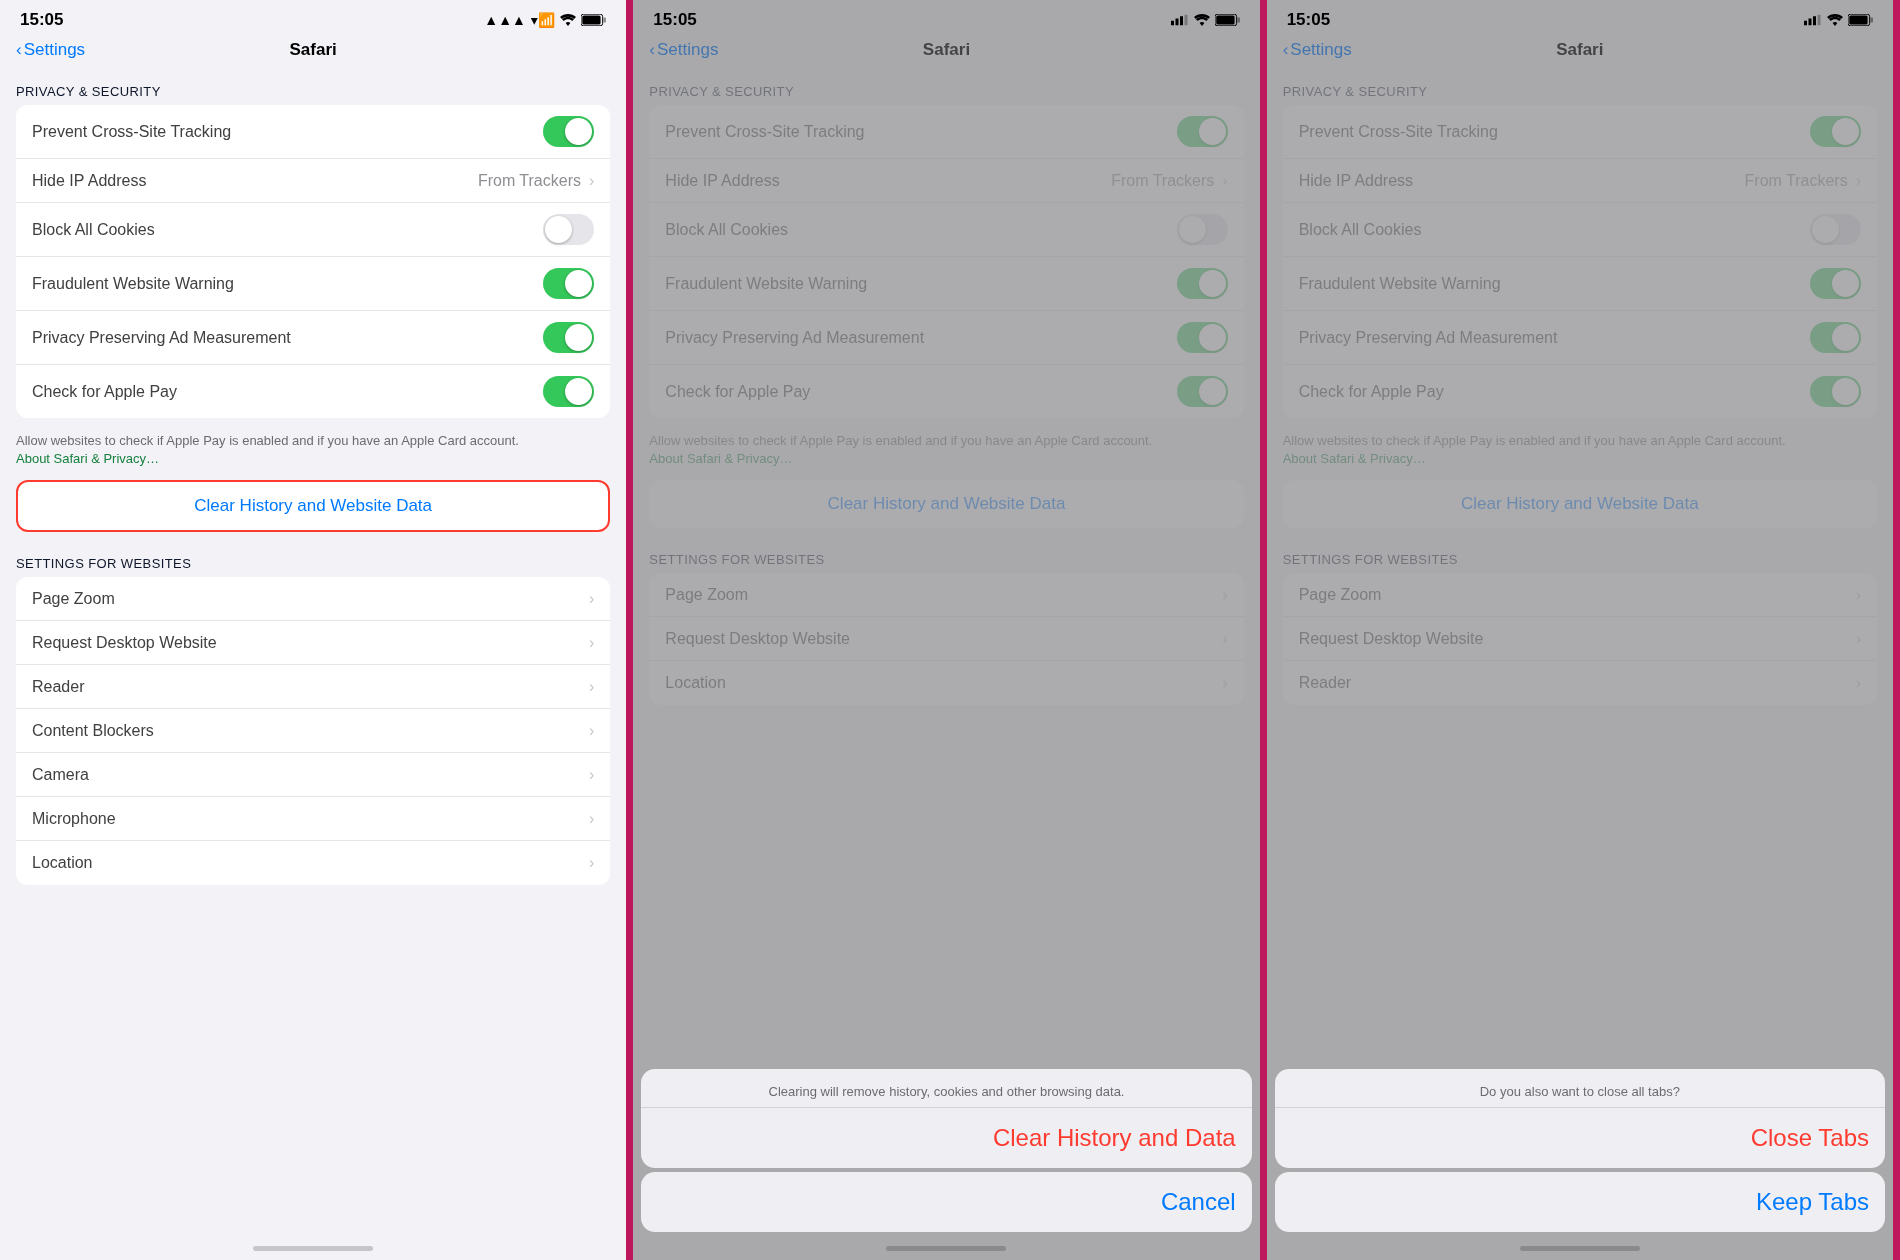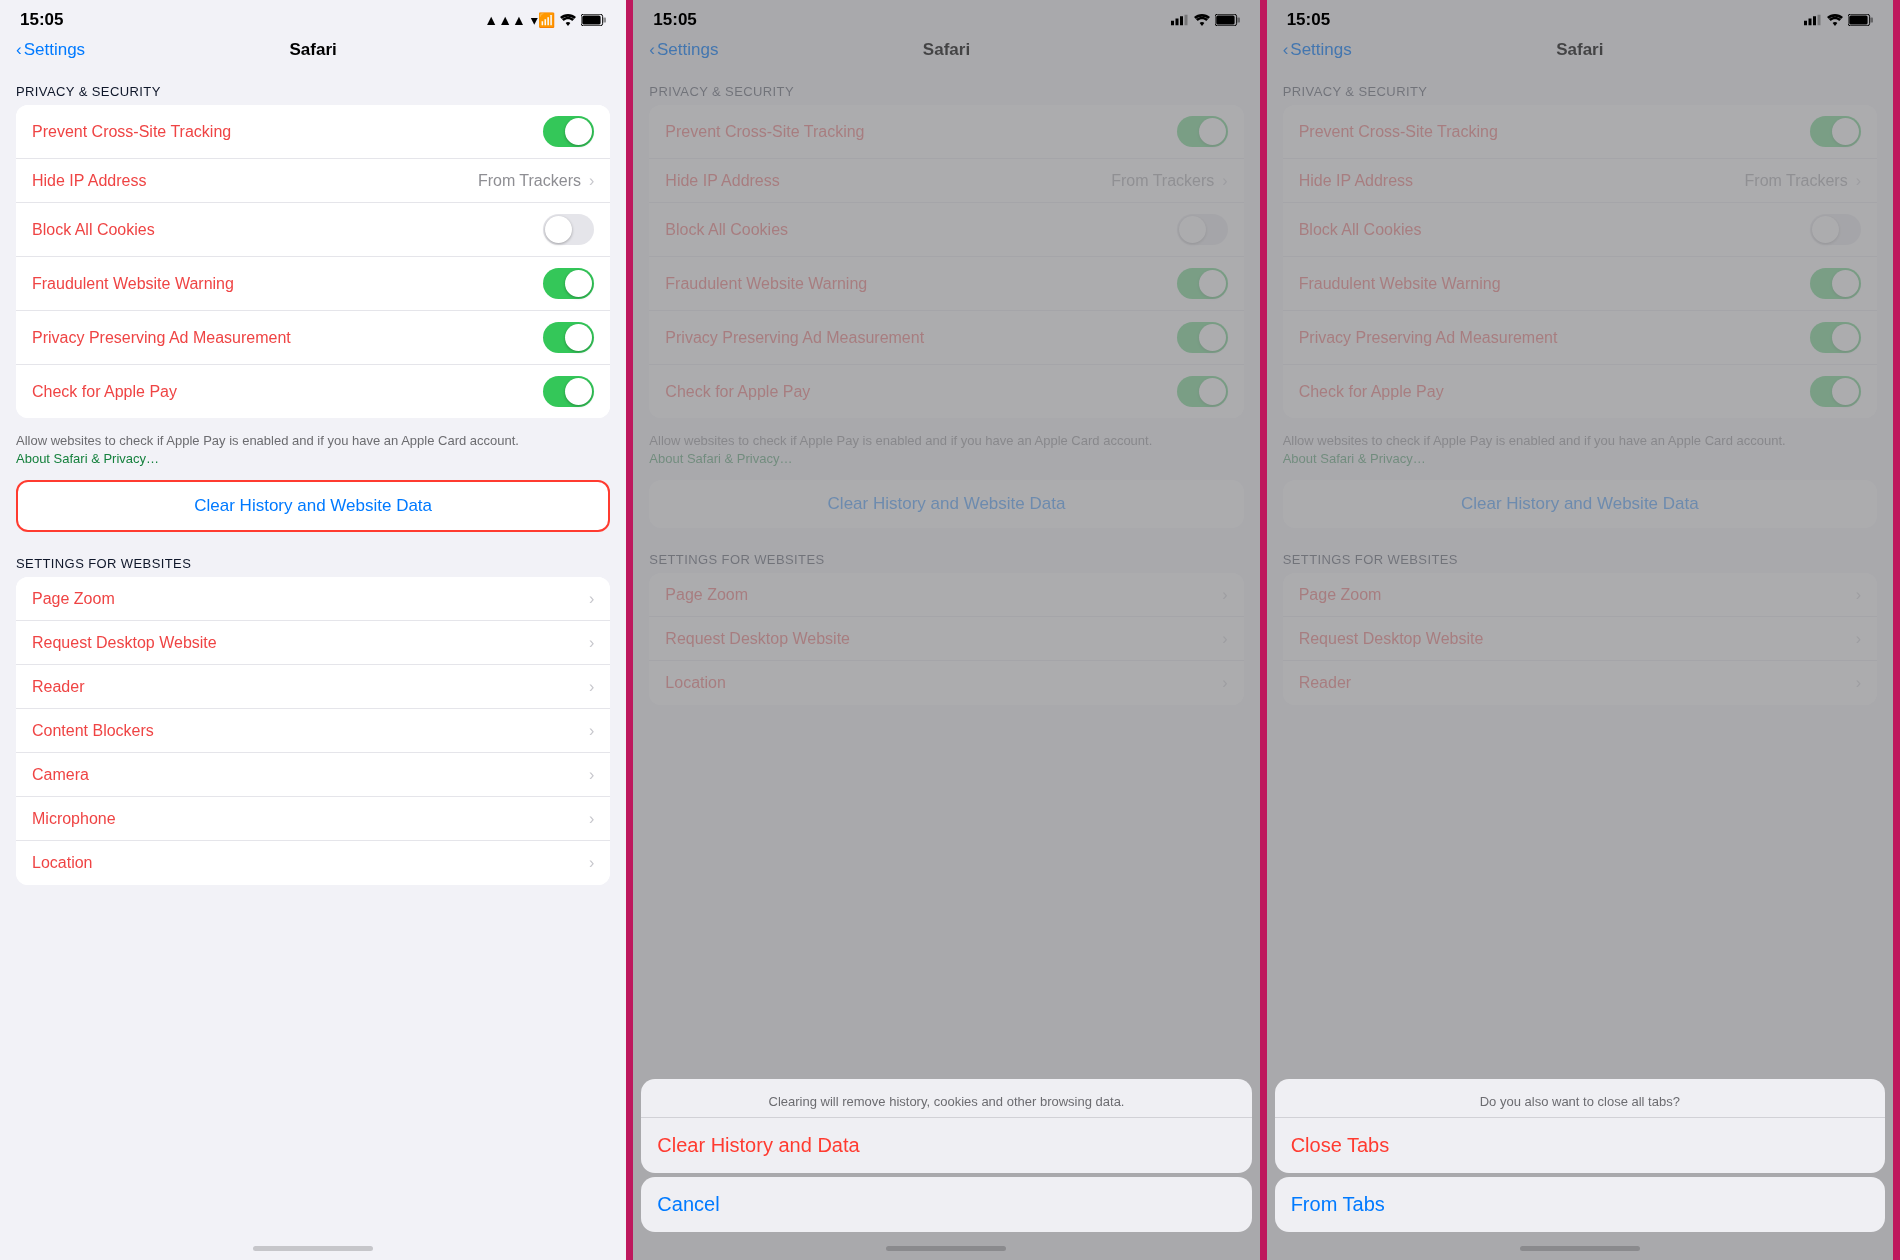--- a/index.html
+++ b/index.html
@@ -96,21 +96,21 @@
       background: #fff;
       min-height: 44px;
     }
     .settings-row:last-child {
       border-bottom: none;
       gap: 8px;
     }
 
     .row-label {
       font-size: 16px;
-      color: #ef4444;
+      color: #404040;
       flex: 1;
     }
 
     .row-value {
       font-size: 16px;
       color: #8e8e93;
       margin-right: 4px;
     }
 
     .chevron {
@@ -211,23 +211,23 @@
       line-height: 1.4;
     }
 
     .action-sheet-divider {
       height: 1px;
       background: #d1d1d6;
       margin: 0 0;
     }
 
     .action-sheet-btn {
-      text-align: left;
+      text-align: right;
       padding: 16px;
-      font-size: 20px;
+      font-size: 24px;
       cursor: pointer;
     }
     .action-sheet-btn.destructive {
       color: #ff3b30;
     }
     .action-sheet-btn.default-blue {
       color: #007aff;
     }
     .action-sheet-btn.cancel-btn {
       font-weight: 400;
@@ -606,21 +606,21 @@
         <div class="action-sheet-message">
           Do you also want to close all tabs?
         </div>
         <div class="action-sheet-divider"></div>
         <div class="action-sheet-btn destructive">
           Close Tabs
         </div>
       </div>
       <div class="action-sheet-cancel">
         <div class="action-sheet-btn default-blue cancel-btn">
-          From Tabs
+          Keep Tabs
         </div>
       </div>
     </div>
   </div>
 
   <div class="home-indicator">
     <div class="home-bar"></div>
   </div>
 </div>
 

